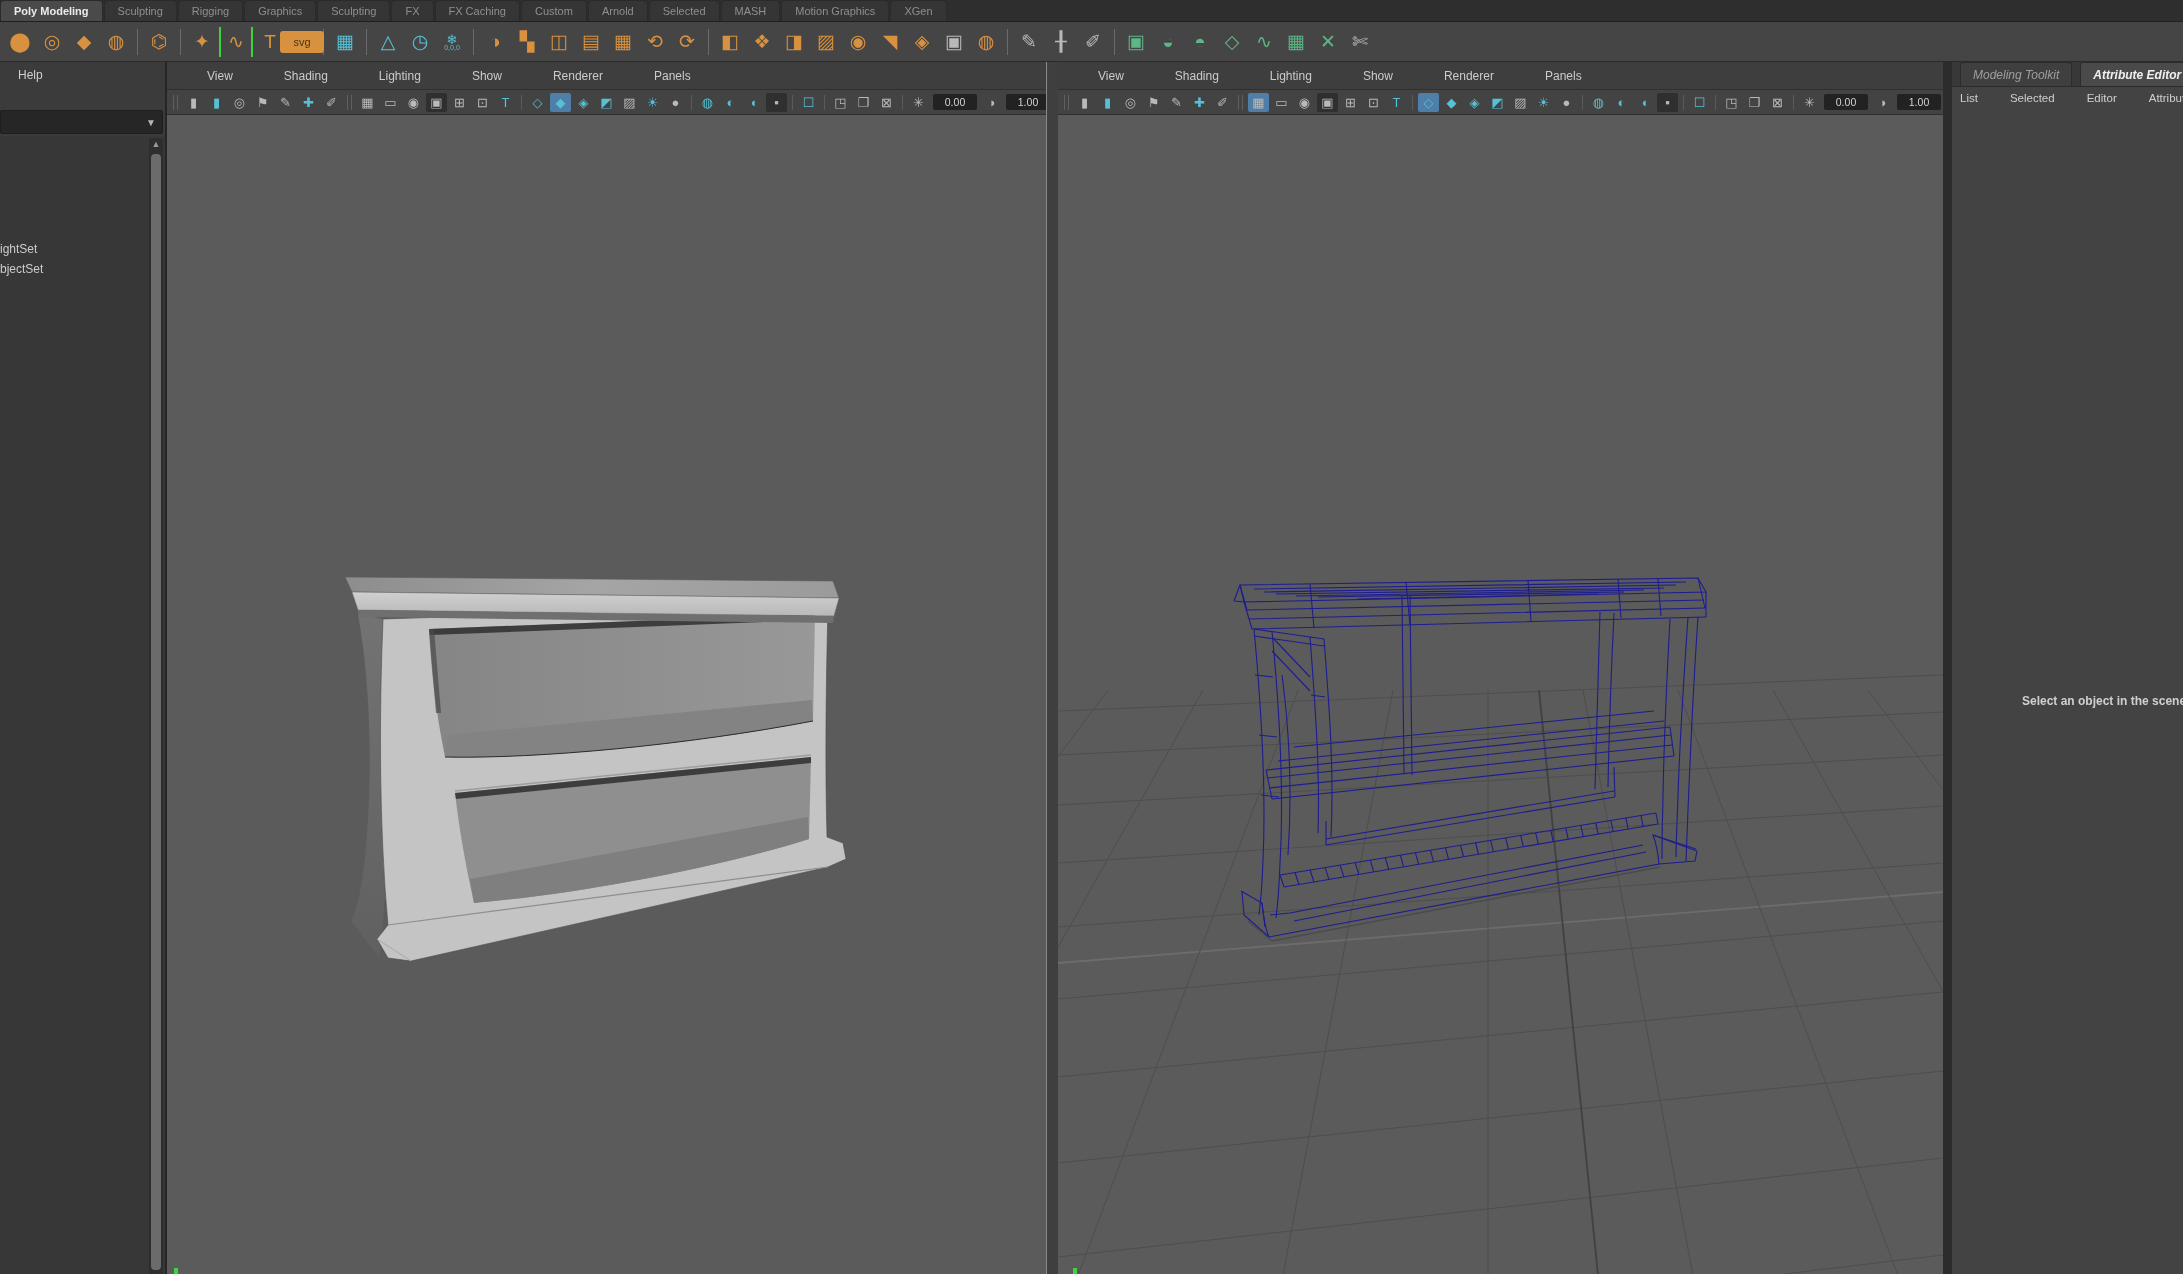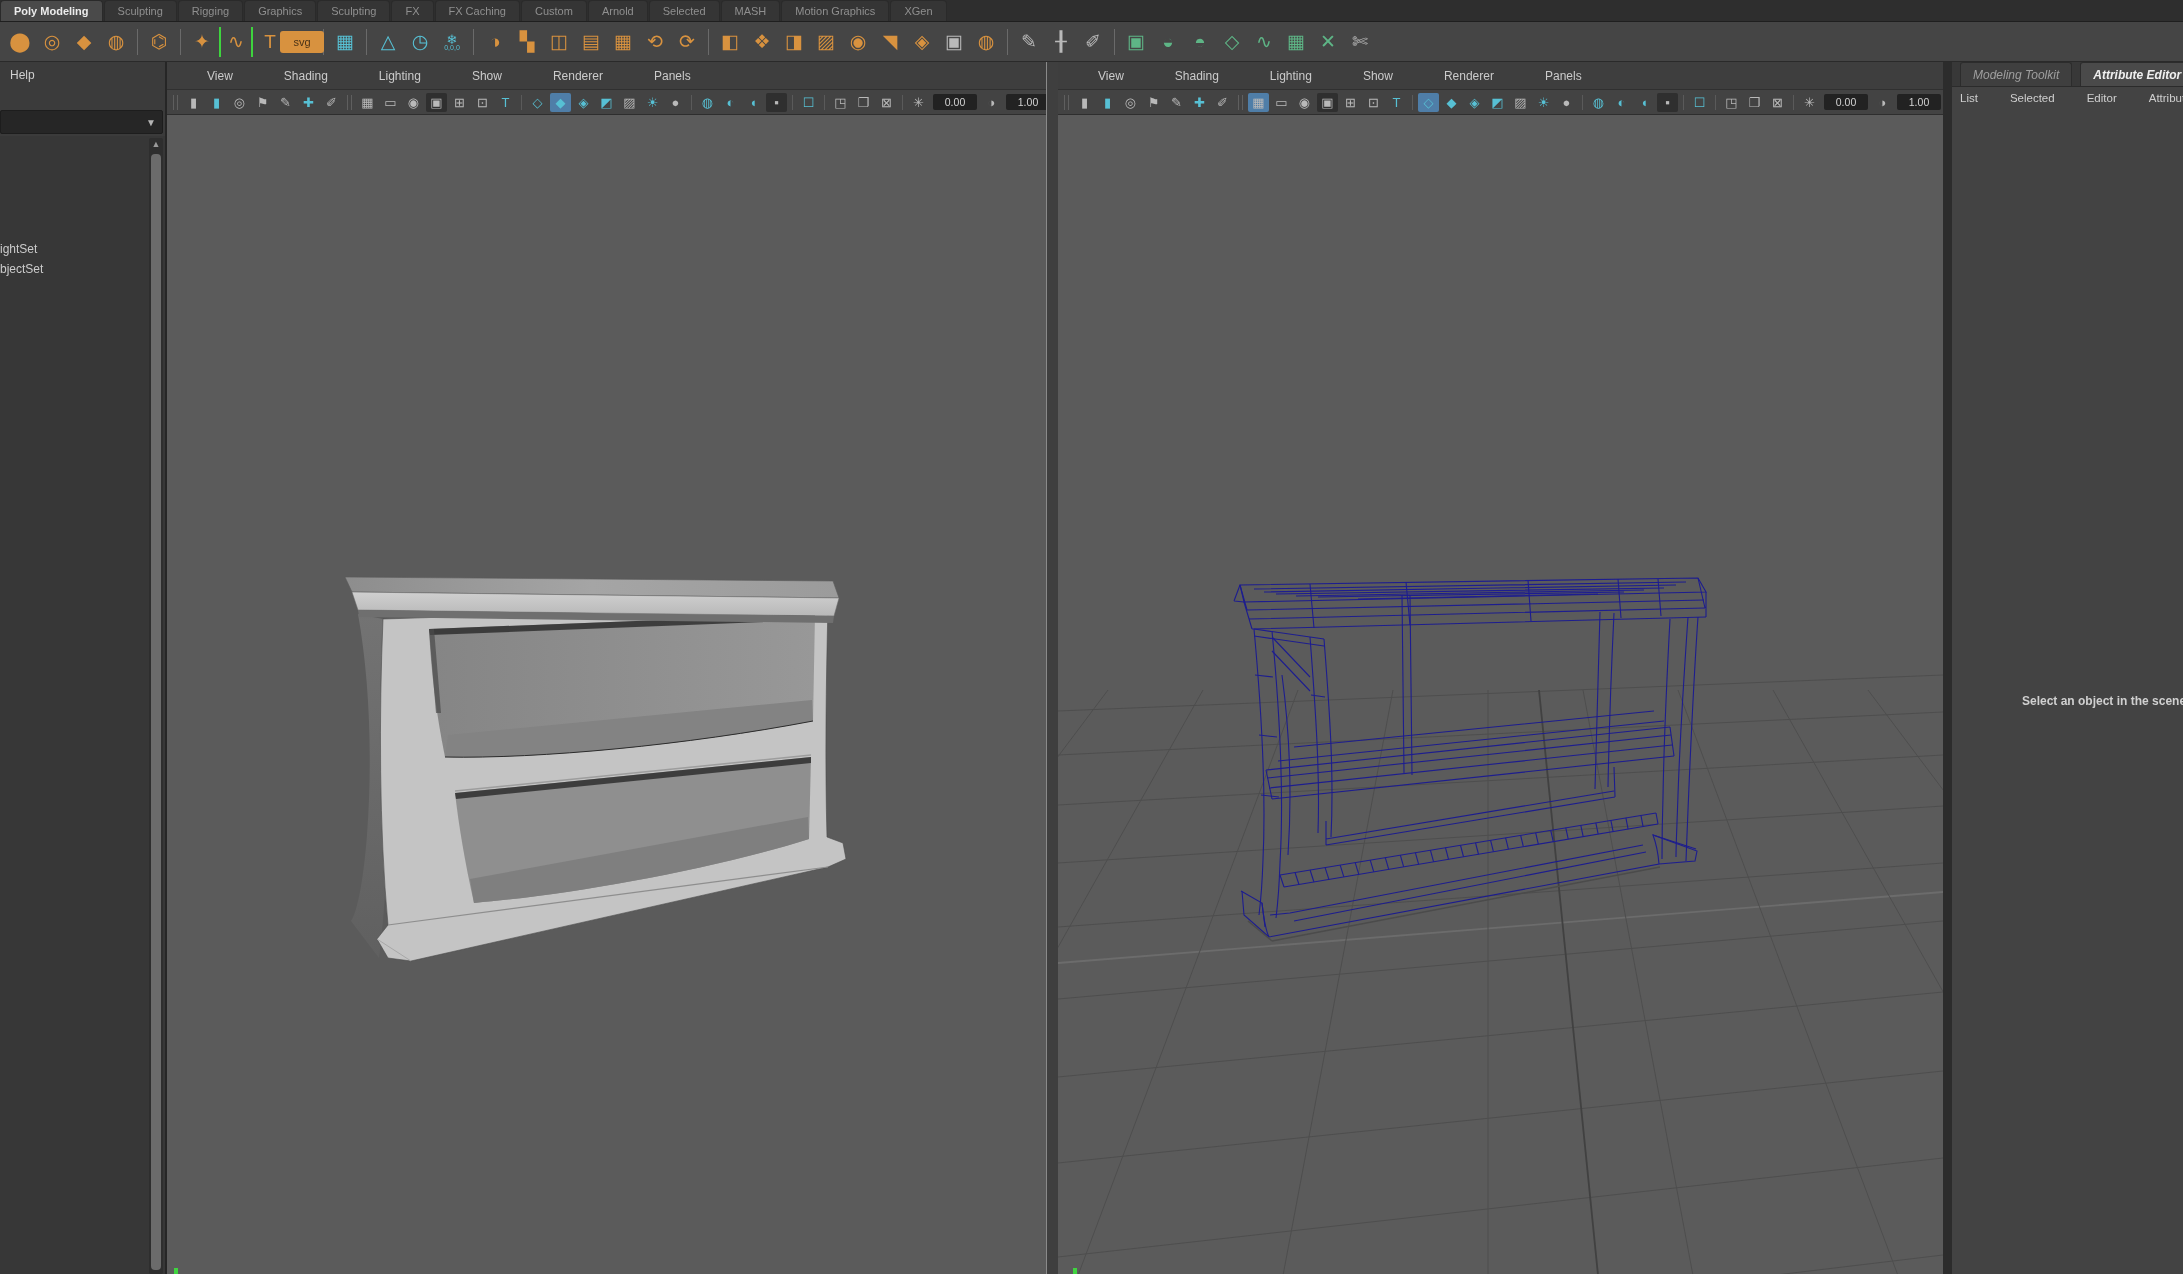--- a/index.html
+++ b/index.html
@@ -25,21 +25,21 @@
   .c-orange{color:#d8923f;}
   .c-teal{color:#57c0d4;}
   .c-green{color:#5eb586;}
   .c-gray{color:#b9b9b9;}
   .svgbadge{background:#d8923f;color:#4a3317;font-size:11px;font-weight:normal;border-radius:3px;
             width:44px;height:22px;display:flex;align-items:center;justify-content:center;}
   
   .pane{position:absolute;top:62px;bottom:0;}
   
   #outliner{left:0;width:165px;background:#3b3b3b;border-right:2px solid #262626;}
-  #outliner-menurow{position:absolute;left:4px;top:0;width:100%;height:26px;display:flex;align-items:center;}
+  #outliner-menurow{position:absolute;left:12px;top:0;width:100%;height:26px;display:flex;align-items:center;}
   #outliner-help{margin-left:6px;font-size:12px;color:#cfcfcf;}
   #outliner-dropdown{position:absolute;left:0;top:48px;width:161px;height:22px;background:#262626;
                      border:1px solid #1d1d1d;border-radius:2px;display:flex;align-items:center;justify-content:flex-end;}
   #outliner-dropdown .arrow{color:#b5b5b5;font-size:10px;margin-right:6px;}
   #outliner-body{position:absolute;left:0;top:74px;bottom:0;width:100%;background:#373737;}
   .out-item{position:absolute;left:0;font-size:12px;color:#cccccc;white-space:nowrap;}
   #outliner-scroll{position:absolute;right:2px;top:2px;bottom:0;width:14px;background:#2e2e2e;border-radius:2px;}
   #outliner-scroll .up{position:absolute;top:1px;left:0;width:14px;text-align:center;color:#9a9a9a;font-size:9px;}
   #outliner-scroll .thumb{position:absolute;top:16px;bottom:4px;left:2px;width:10px;background:#6b6b6b;border-radius:4px;}
   

